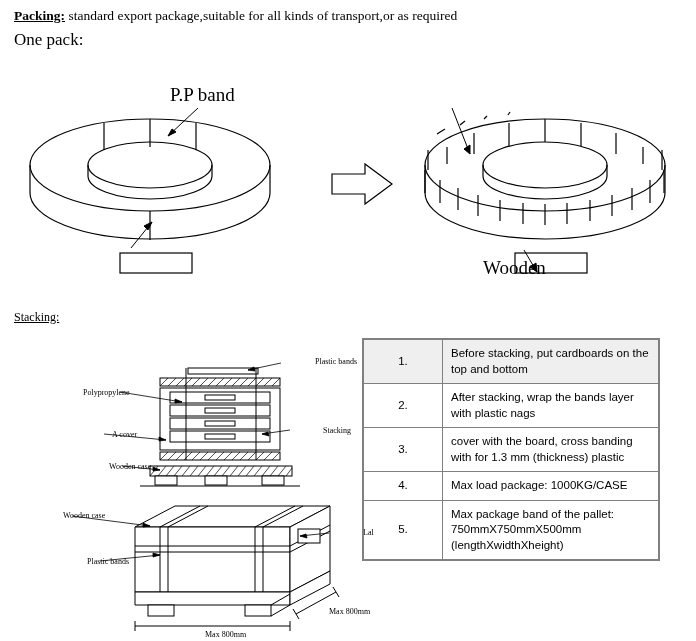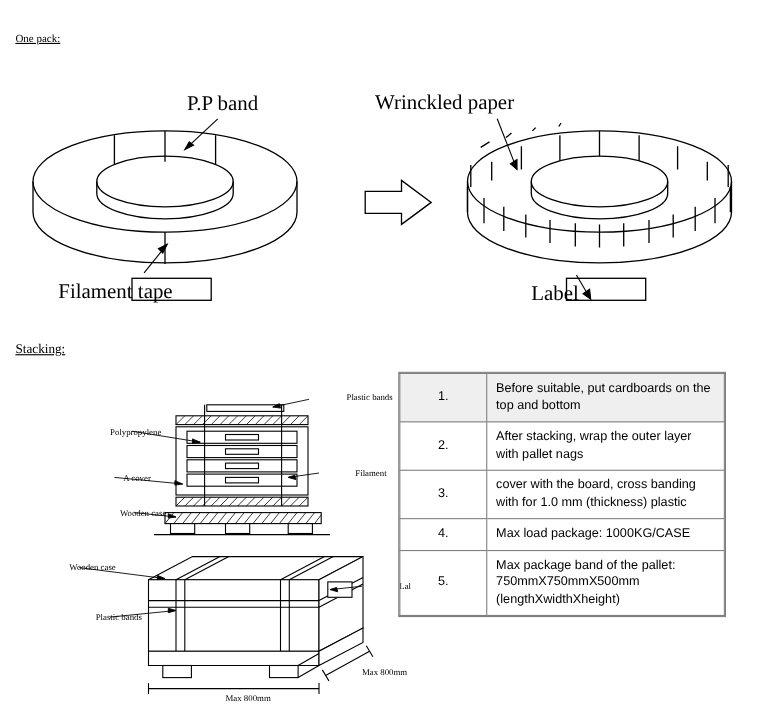--- a/index.html
+++ b/index.html
@@ -30,22 +30,21 @@
     white-space: nowrap;
   }
   .packing-line .lbl {
     font-weight: bold;
     text-decoration: underline;
   }
   .one-pack {
     position: absolute;
     left: 14px;
     top: 30px;
-    font-size: 10px;
-    text-decoration: underline;
+    font-size: 17px;
   }
   .stacking {
     position: absolute;
     left: 14px;
     top: 310px;
     font-size: 12px;
     text-decoration: underline;
   }
 
   
@@ -91,21 +90,21 @@
     height: 311px;
   }
   .sm {
     position: absolute;
     font-size: 8px;
     font-family: "Liberation Serif", serif;
     white-space: nowrap;
     padding-left: 32px;
   }
   .s-plasticbands1 { left: 283px; top: 27px; }
-  .s-polypropylene { left: 68px;  top: 58px; text-align: center; }
+  .s-polypropylene { left: 51px;  top: 58px; text-align: center; }
   .s-aboard        { left: 80px;  top: 100px; }
   .s-desiccant     { left: 291px; top: 96px; }
   .s-woodencase1   { left: 77px;  top: 132px; }
   .s-woodencase2   { left: 31px;  top: 181px; }
   .s-lal           { left: 331px; top: 198px; }
   .s-plasticbands2 { left: 55px;  top: 227px; }
   .s-max800a       { left: 297px; top: 277px; }
   .s-max800b       { left: 173px; top: 300px; }
 
   
@@ -136,20 +135,23 @@
   }
   tr.row-shaded td {
     background: #efefef;
   }
 </style>
 </head>
 <body>
 
 <div class="page">
 
+  <div class="packing-line">
+    <span class="lbl">Packing:</span><span> standard export package,suitable for all kinds of transport,or as required</span>
+  </div>
   <div class="one-pack">One pack:</div>
 
   <div class="top-illus">
     <svg width="696" height="250" viewBox="0 0 696 250">
       <g fill="none" stroke="#000" stroke-width="1.2">
 
         <ellipse cx="150" cy="115" rx="120" ry="46"></ellipse>
 
         <ellipse cx="150" cy="115" rx="62" ry="23"></ellipse>
 
@@ -217,23 +219,21 @@
 
         <path d="M131 198 L152 172" fill="none"></path>
         <polygon points="152,172 144,176 148,180"></polygon>
 
         <path d="M524 200 L537 222" fill="none"></path>
         <polygon points="537,222 536,213 530,217"></polygon>
       </g>
     </svg>
 
     <div class="lbl-text t-pp">P.P band</div>
-    <div class="lbl-text t-wrinkled">Wrinckled paper</div>
-    <div class="lbl-text t-filament">Filament tape</div>
-    <div class="lbl-text t-label">Label</div>
+    <div class="lbl-text t-label">Wooden</div>
   </div>
 
   <div class="stacking">Stacking:</div>
 
   <div class="bot-illus">
     <svg width="360" height="311" viewBox="0 0 360 311">
       <g fill="none" stroke="#000" stroke-width="1">
 
         <rect x="188" y="38" width="70" height="6" fill="#ffffff"></rect>
 
@@ -322,43 +322,43 @@
         <path d="M329 203 L300 206" fill="none"></path>
         <polygon points="300,206 307,208 306,204"></polygon>
         <path d="M100 231 L160 225" fill="none"></path>
         <polygon points="160,225 153,223 153,227"></polygon>
       </g>
     </svg>
 
     <div class="sm s-plasticbands1">Plastic bands</div>
     <div class="sm s-polypropylene">Polypropylene</div>
     <div class="sm s-aboard">A cover</div>
-    <div class="sm s-desiccant">Filament</div>
+    <div class="sm s-desiccant">Stacking</div>
     <div class="sm s-woodencase1">Wooden case</div>
     <div class="sm s-woodencase2">Wooden case</div>
     <div class="sm s-lal">Lal</div>
     <div class="sm s-plasticbands2">Plastic bands</div>
     <div class="sm s-max800a">Max 800mm</div>
     <div class="sm s-max800b">Max 800mm</div>
   </div>
 
   <div class="table-wrap">
     <table class="stack-table">
       <tbody>
         <tr class="row-shaded">
           <td class="num">1.</td>
-          <td>Before suitable, put cardboards on the top and bottom</td>
+          <td>Before stacking, put cardboards on the top and bottom</td>
         </tr>
         <tr>
           <td class="num">2.</td>
-          <td>After stacking, wrap the outer layer with pallet nags</td>
+          <td>After stacking, wrap the bands layer with plastic nags</td>
         </tr>
         <tr>
           <td class="num">3.</td>
-          <td>cover with the board, cross banding with for 1.0 mm (thickness) plastic</td>
+          <td>cover with the board, cross banding with for 1.3 mm (thickness) plastic</td>
         </tr>
         <tr>
           <td class="num">4.</td>
           <td>Max load package: 1000KG/CASE</td>
         </tr>
         <tr>
           <td class="num">5.</td>
           <td>Max package band of the pallet: 750mmX750mmX500mm (lengthXwidthXheight)</td>
         </tr>
       </tbody>

